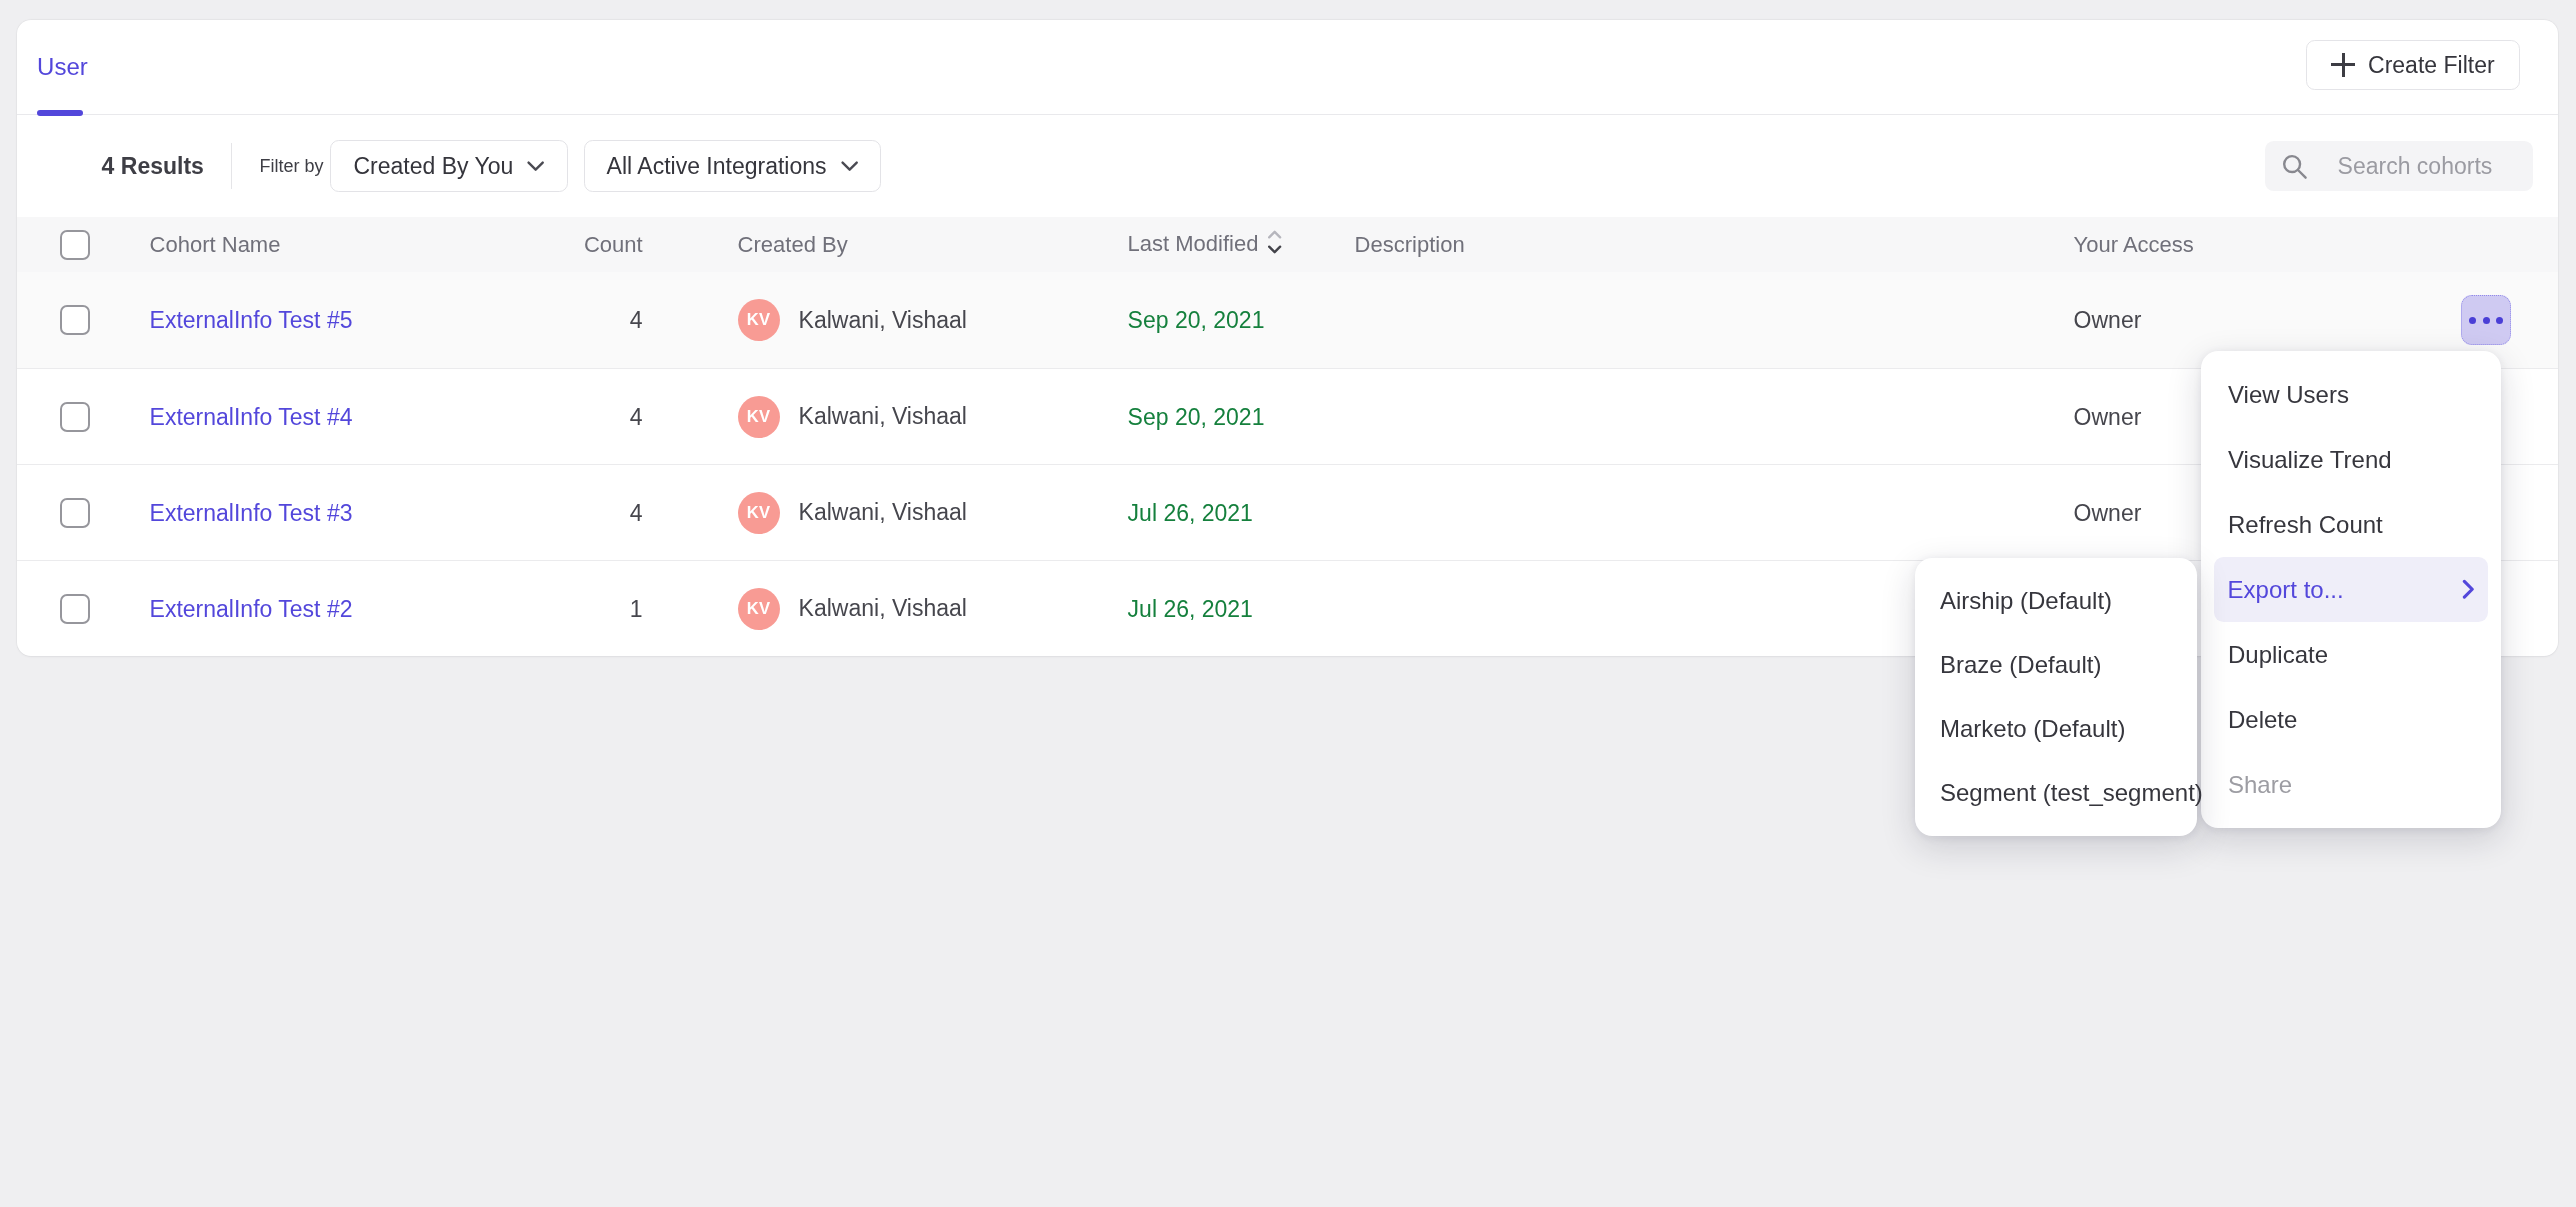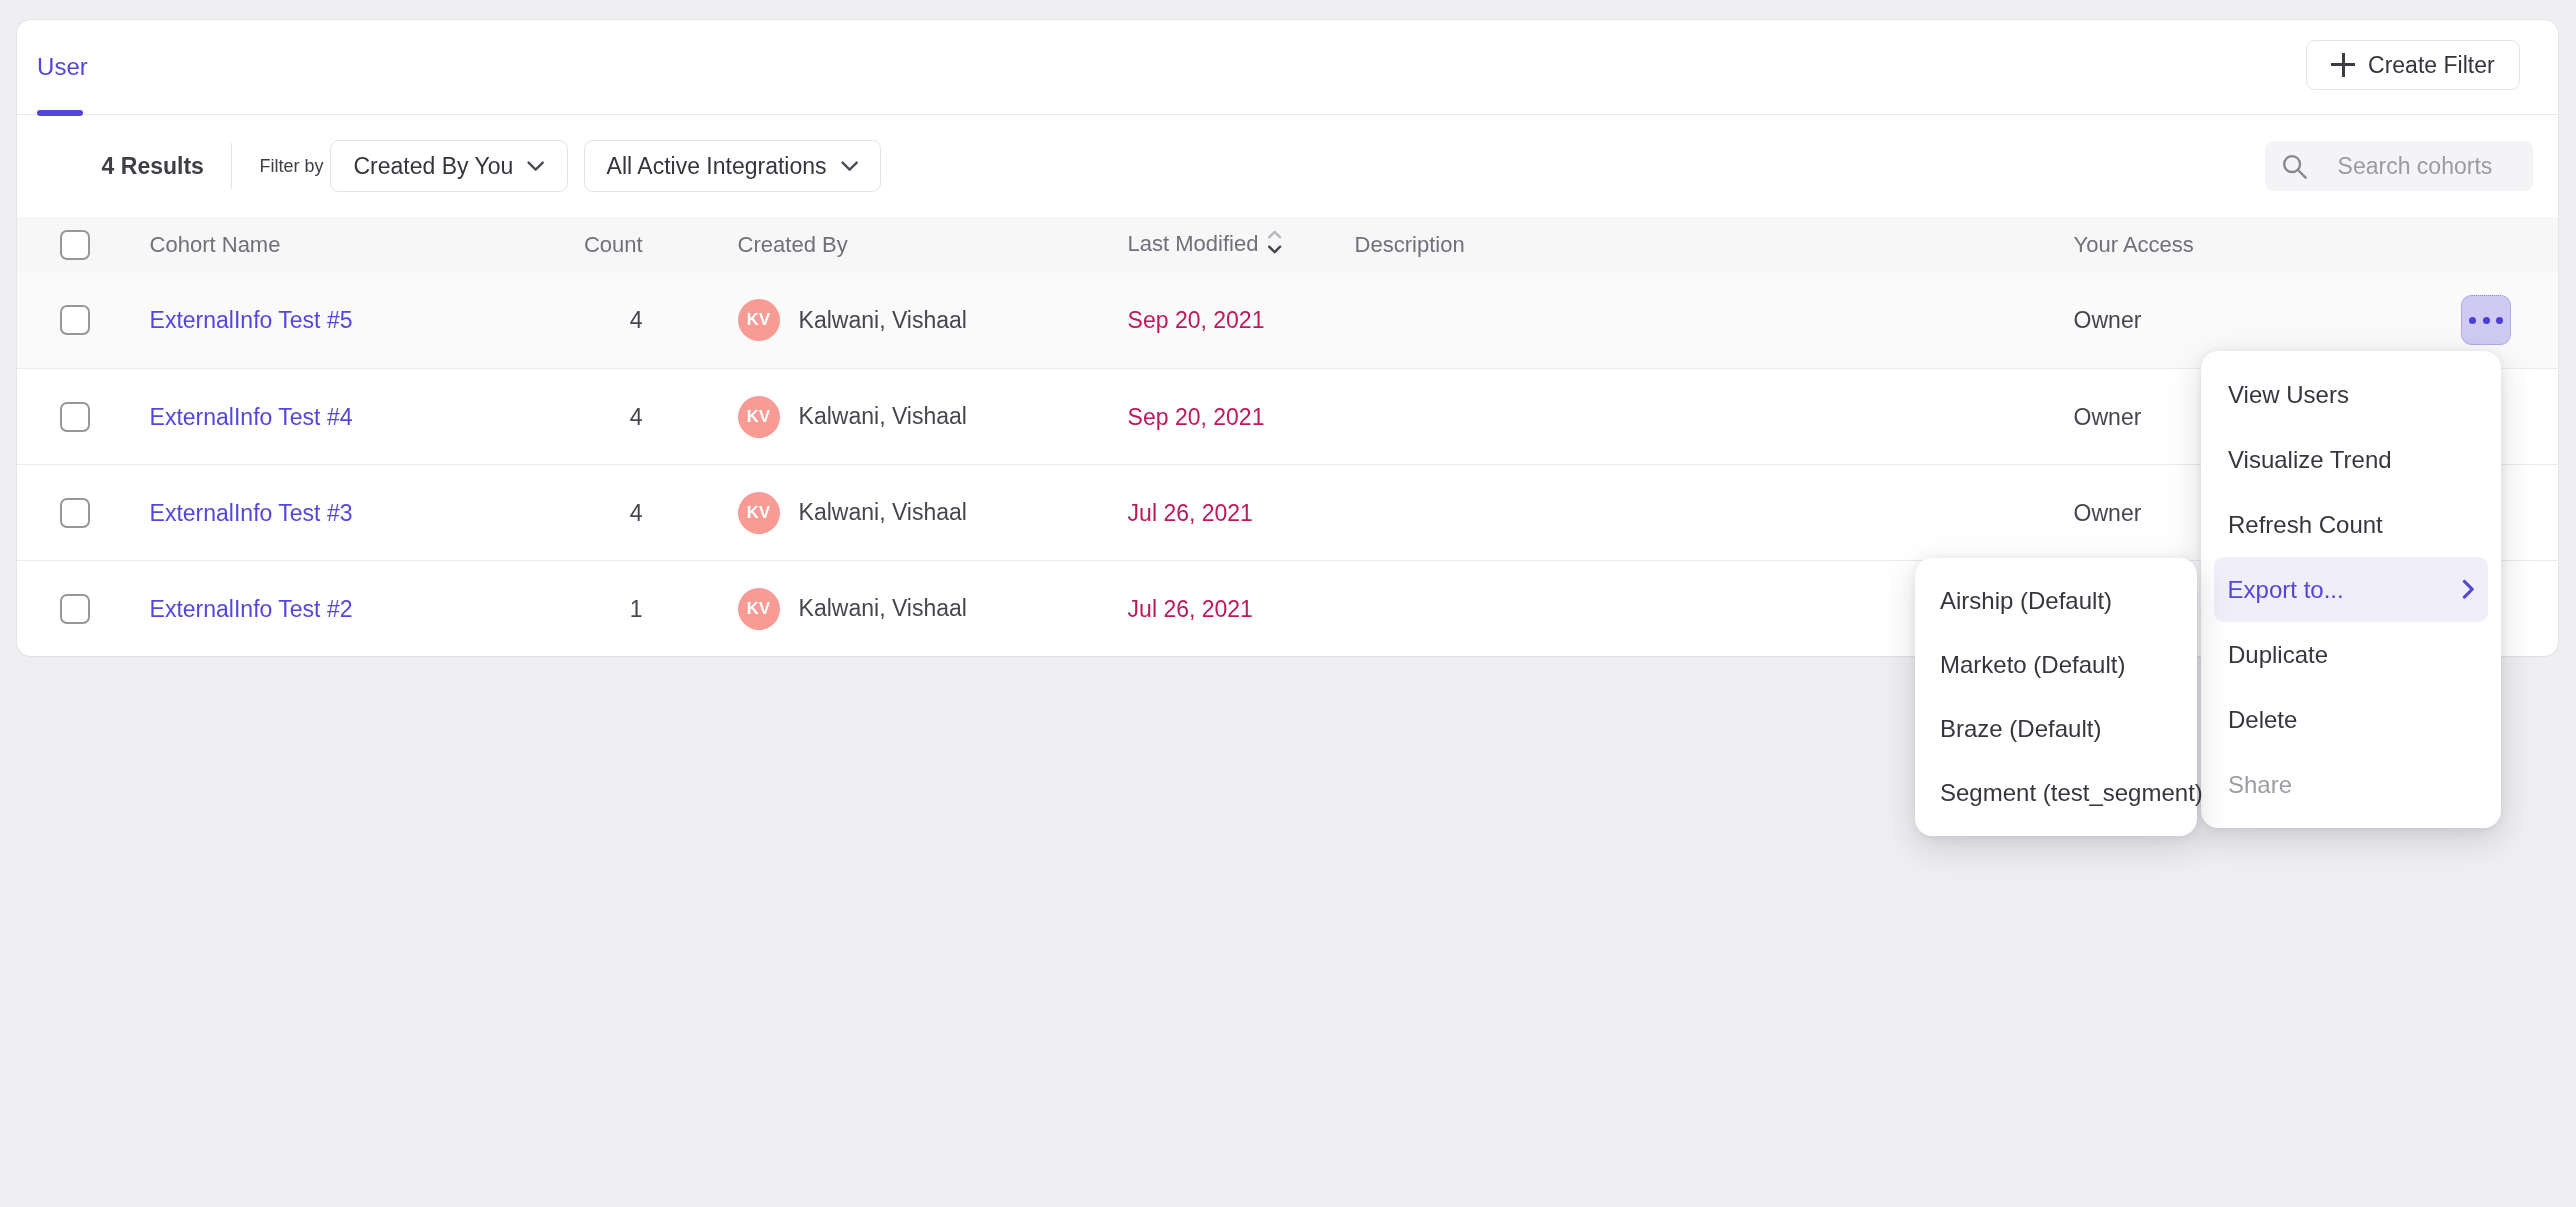--- a/index.html
+++ b/index.html
@@ -77,21 +77,21 @@
   .trow {
     position:relative; height:96px; font-size:23px;
   }
   .trow + .trow { border-top:1.6px solid #ebebed; }
   .trow.hovered { background:#fafafa; }
   .cell { position:absolute; top:50%; transform:translateY(-50%); white-space:nowrap; }
   .c-check { left:43px; }
   .c-name  { left:133px; }
   .c-count { left:434px; width:192px; text-align:right; }
   .c-created { left:721px; display:flex; align-items:center; gap:19px; }
-  .c-modified { left:1111px; color:#be185d; }
+  .c-modified { left:1111px; color:#15803d; }
   .c-desc { left:1338px; }
   .c-access { left:2057px; }
   .thead .cell { color:#70707a; }
   .checkbox {
     width:30px; height:30px; border:2px solid #96969c; border-radius:7px;
     background:#fff; cursor:pointer;
   }
   .cohort-link { color:#5347db; cursor:pointer; text-decoration:none; }
   .count-val { color:#46464d; }
   .avatar {
@@ -264,17 +264,17 @@
         <polyline points="3,3 13,13 3,23" fill="none" stroke="#5347db" stroke-width="4" stroke-linecap="round" stroke-linejoin="round"></polyline>
       </svg>
   </div>
   <div class="menu-item">Duplicate</div>
   <div class="menu-item">Delete</div>
   <div class="menu-item disabled">Share</div>
 </div>
 
 <div class="menu sub-menu">
   <div class="menu-item">Airship (Default)</div>
+  <div class="menu-item">Braze (Default)</div>
   <div class="menu-item">Marketo (Default)</div>
-  <div class="menu-item">Braze (Default)</div>
   <div class="menu-item">Segment (test_segment)</div>
 </div>
 
 
 </body></html>

